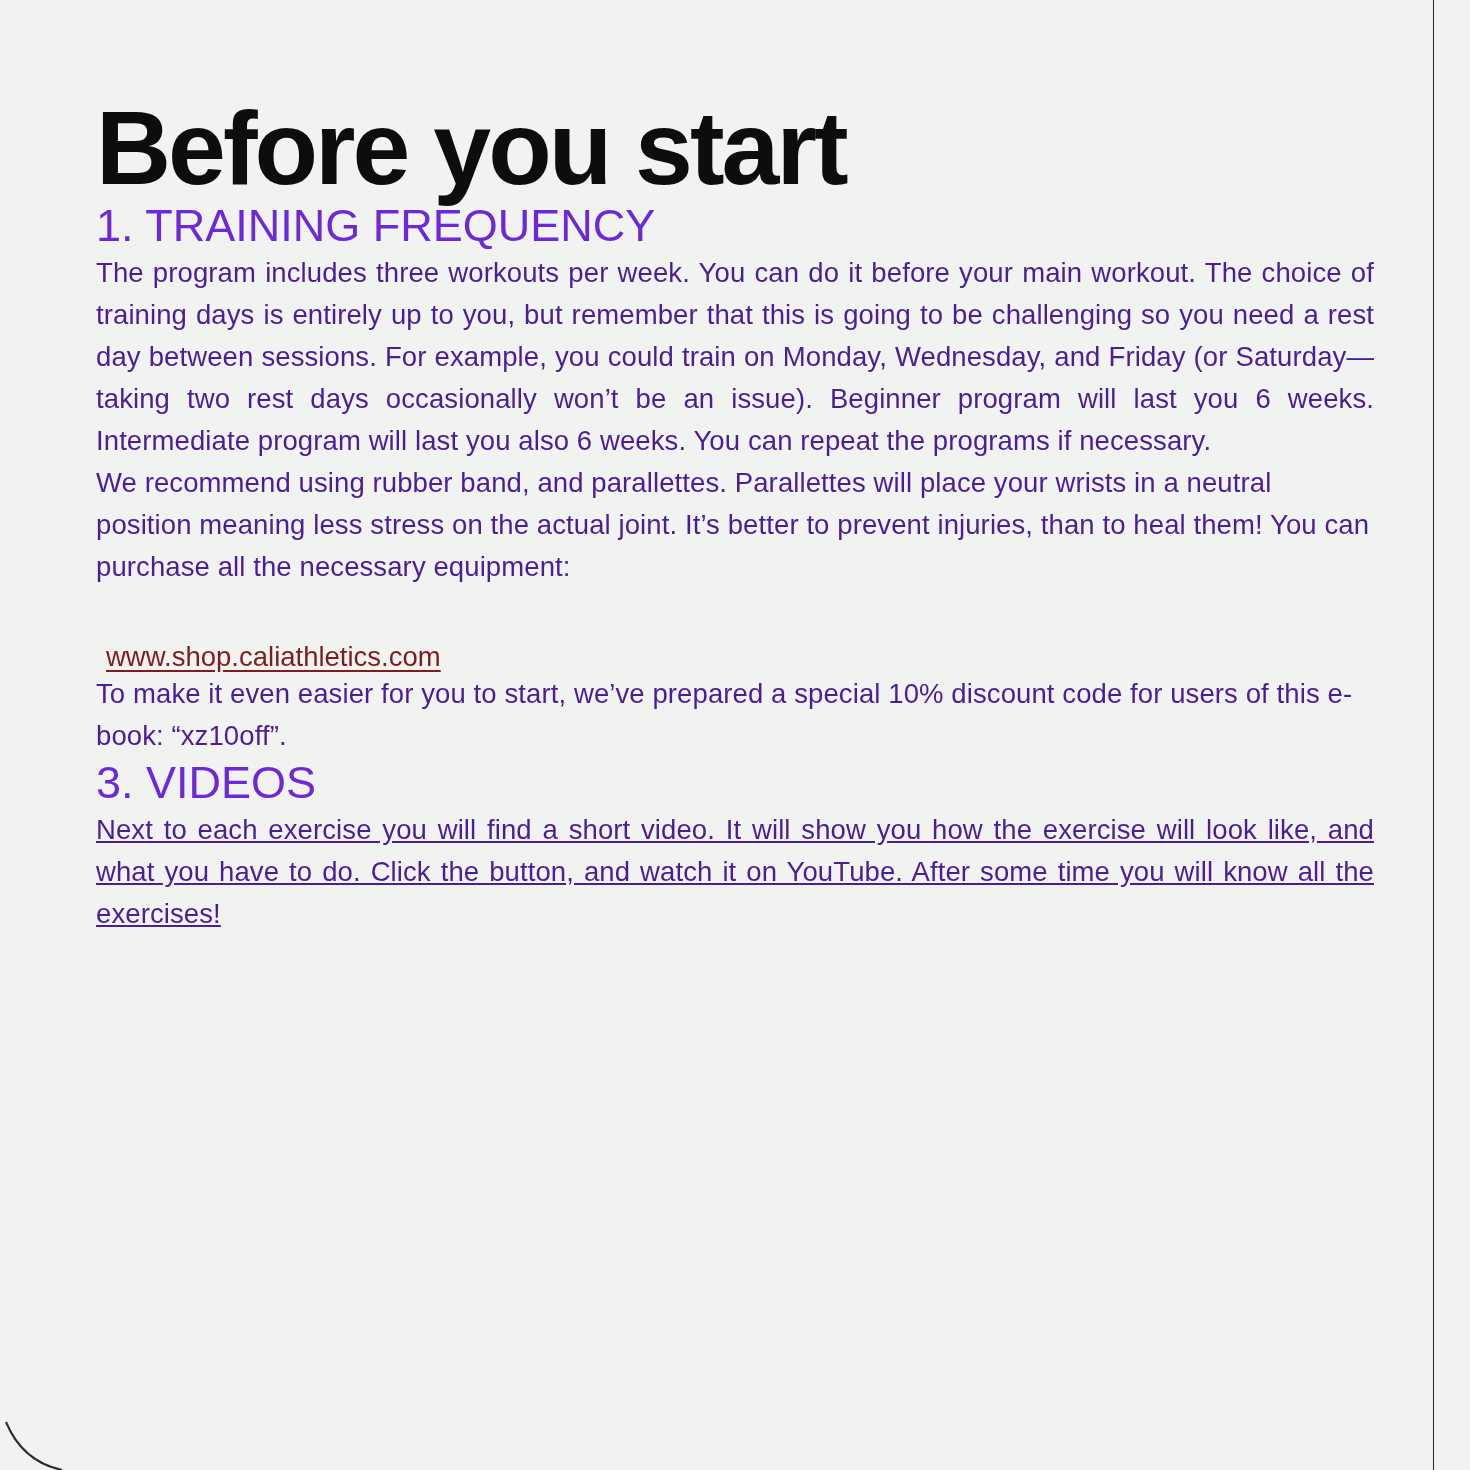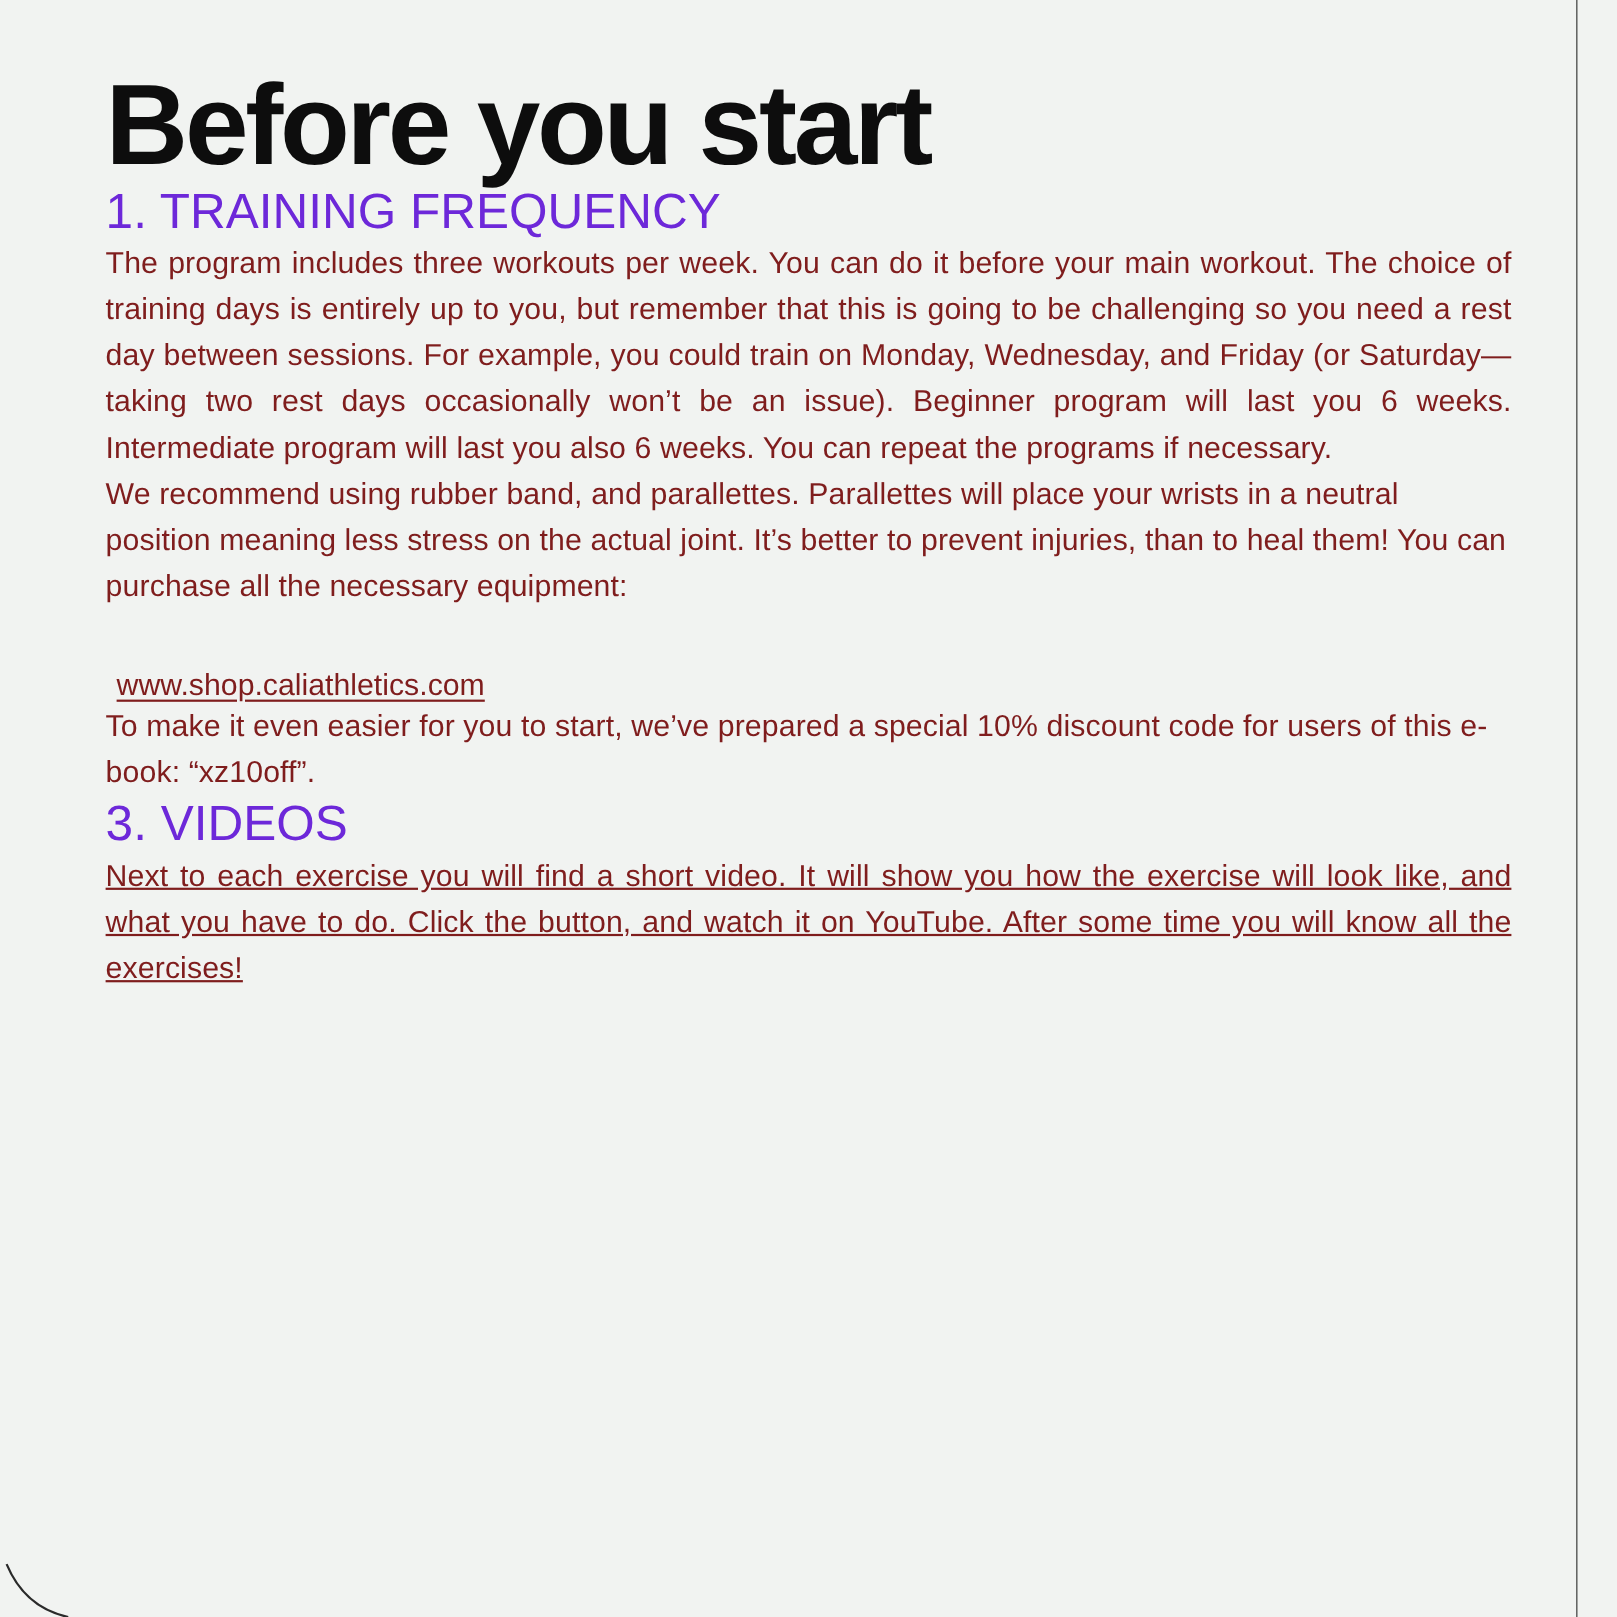--- a/index.html
+++ b/index.html
@@ -42,36 +42,36 @@
     height: 110px;
     pointer-events: none;
   }
 
   h1.page-title {
     font-size: 104px;
     line-height: 1.0;
     letter-spacing: -3px;
     font-weight: 700;
     margin: 0;
-    padding-top: 62px;
+    padding-top: 96px;
   }
 
   h2.section-heading {
     font-size: 45px;
     font-weight: 400;
     letter-spacing: 0px;
     margin: 0;
     color: #6d28d9;
   }
 
   p.body-text {
     font-size: 27.5px;
     line-height: 1.53;
     margin: 0;
-    color: #7f1d1d;
+    color: #4c1d95;
     letter-spacing: 0.1px;
   }
   p.justified {
     text-align: justify;
   }
 
   .s1-heading { margin-top: 124px; }
   .s1-body { margin-top: 42px; }
 
   .s2-heading { margin-top: 62px; }

